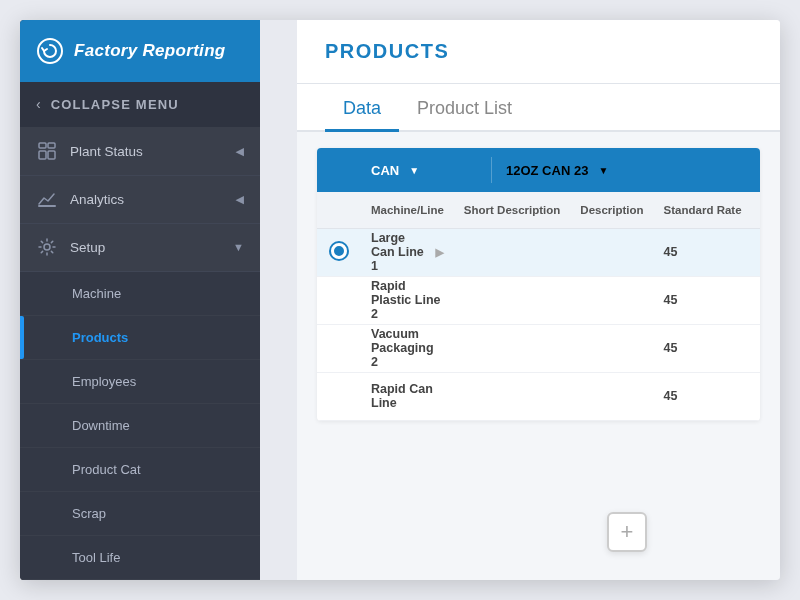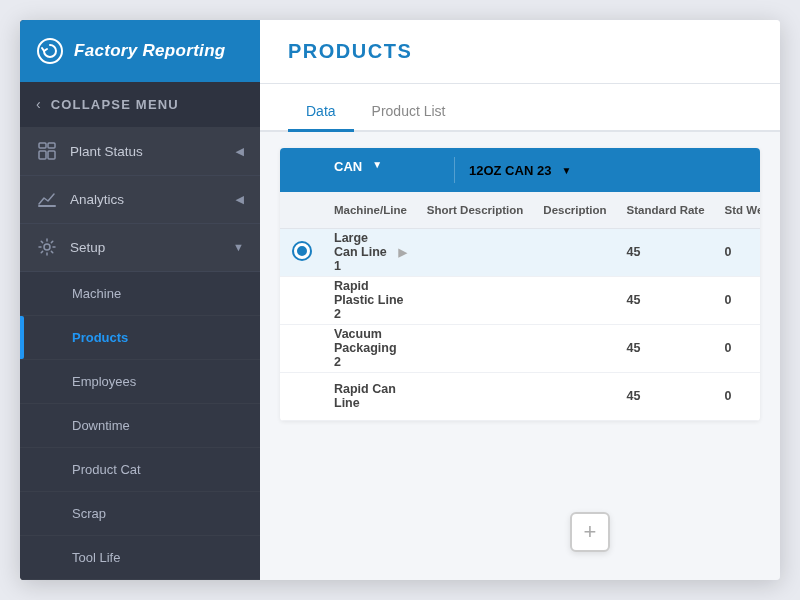--- a/index.html
+++ b/index.html
@@ -13,20 +13,21 @@
       align-items: center;
       justify-content: center;
     }
     .app-window {
       width: 760px;
       height: 560px;
       display: flex;
       border-radius: 4px;
       overflow: hidden;
       box-shadow: 0 4px 24px rgba(0,0,0,0.18);
+      gap: 37px;
     }
 
     
     .sidebar {
       width: 240px;
       min-width: 240px;
       background: #3a3f4b;
       display: flex;
       flex-direction: column;
       overflow: hidden;
@@ -161,21 +162,21 @@
       background: white;
       padding: 0 28px;
       display: flex;
       align-items: flex-end;
       gap: 0;
       border-bottom: 2px solid #e0e4ea;
       height: 48px;
     }
     .tab {
       padding: 0 18px 10px 18px;
-      font-size: 14px;
+      font-size: 18px;
       color: #888;
       cursor: pointer;
       border-bottom: 3px solid transparent;
       margin-bottom: -2px;
       font-weight: 500;
     }
     .tab.active {
       color: #1a7fc1;
       border-bottom: 3px solid #1a7fc1;
     }
@@ -205,22 +206,23 @@
       color: white;
       font-size: 12px;
     }
     .filter-dropdown {
       background: #1a7fc1;
       color: white;
       border: none;
       font-size: 13px;
       font-weight: 600;
       display: flex;
+      align-items: center;
       gap: 6px;
-      padding: 11px 10px;
+      padding: 4px 10px;
       height: 100%;
       min-width: 130px;
       cursor: pointer;
     }
     .filter-dropdown .dd-arrow {
       font-size: 10px;
       margin-left: 4px;
     }
     .filter-sep {
       width: 1px;

